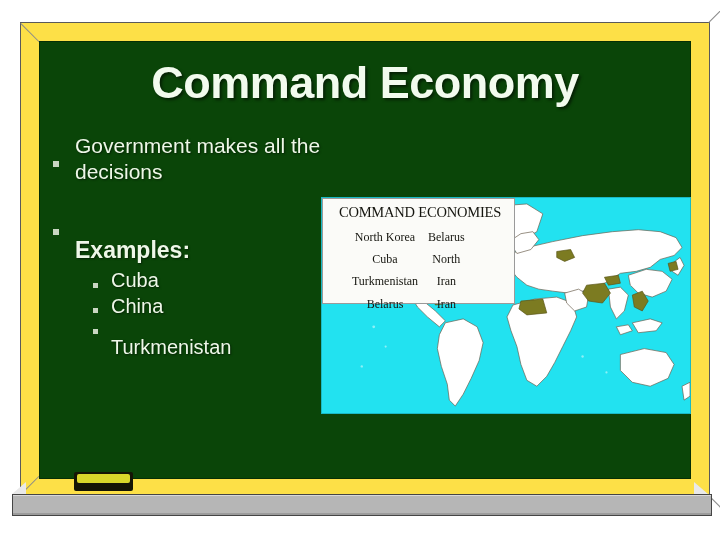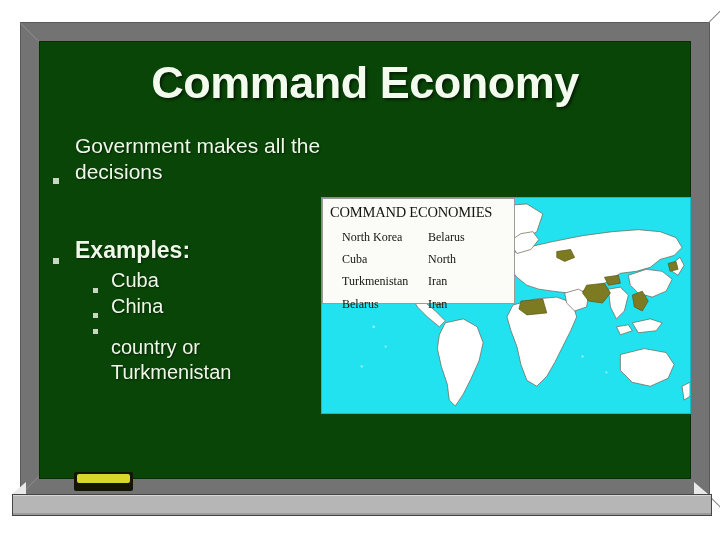--- a/index.html
+++ b/index.html
@@ -23,21 +23,21 @@
     background: #ffffff;
   }
 
   
   #board-frame {
     position: absolute;
     left: 20px;
     top: 22px;
     width: 690px;
     height: 474px;
-    background: #737373;
+    background: #fde047;
     border: 1px solid #5a5a5a;
     box-sizing: border-box;
   }
   
   .miter {
     position: absolute;
     background: #8a8a8a;
     transform-origin: 0 0;
     height: 1px;
     width: 26px;
@@ -76,21 +76,21 @@
 
   
   #bullet-list {
     position: absolute;
     left: 8px;
     top: 92px;
     width: 285px;
   }
   .bullet-row {
     display: flex;
-    align-items: flex-end;
+    align-items: center;
     margin-bottom: 4px;
   }
   .bullet-row.lvl1 { padding-left: 6px; }
   .bullet-row.lvl2 { padding-left: 46px; margin-bottom: 1px; }
 
   .sq {
     flex: 0 0 auto;
     background: #c9d6c2;
     margin-top: 11px;
   }
@@ -126,20 +126,21 @@
     left: 0px;
     top: 0px;
     width: 193px;
     height: 106px;
     background: #fbfbf8;
     border: 1px solid #9a9a9a;
     box-sizing: border-box;
     padding: 5px 4px 0 7px;
     font-family: "Liberation Serif", serif;
     color: #15150f;
+    text-align: center;
   }
   #legend-title {
     font-size: 14.5px;
     letter-spacing: -0.2px;
     white-space: nowrap;
     margin-bottom: 5px;
   }
   #legend-cols {
     display: flex;
     padding-left: 12px;
@@ -232,24 +233,20 @@
 
         <div class="bullet-row lvl2">
           <span class="sq"></span>
           <span class="btext">China</span>
         </div>
 
         <div class="bullet-row lvl2">
           <span class="sq"></span>
         </div>
 
-        <div class="bullet-row lvl2">
-          <span class="sq" style="visibility:hidden"></span>
-          <span class="btext">country or</span>
-        </div>
 
         <div class="bullet-row lvl2">
           <span class="sq" style="visibility:hidden"></span>
           <span class="btext">Turkmenistan</span>
         </div>
 
       </div>
 
       <div id="map-figure">
         <svg id="map-svg" viewBox="0 0 370 217" preserveAspectRatio="none">

